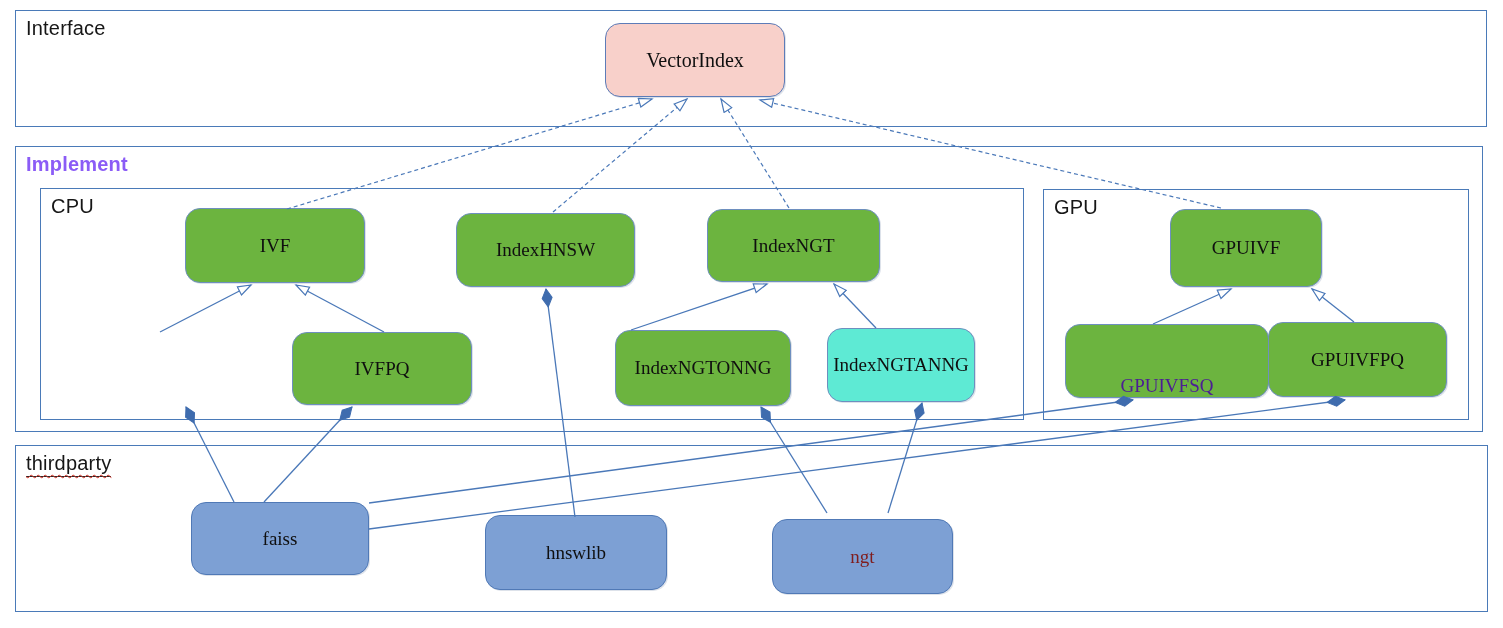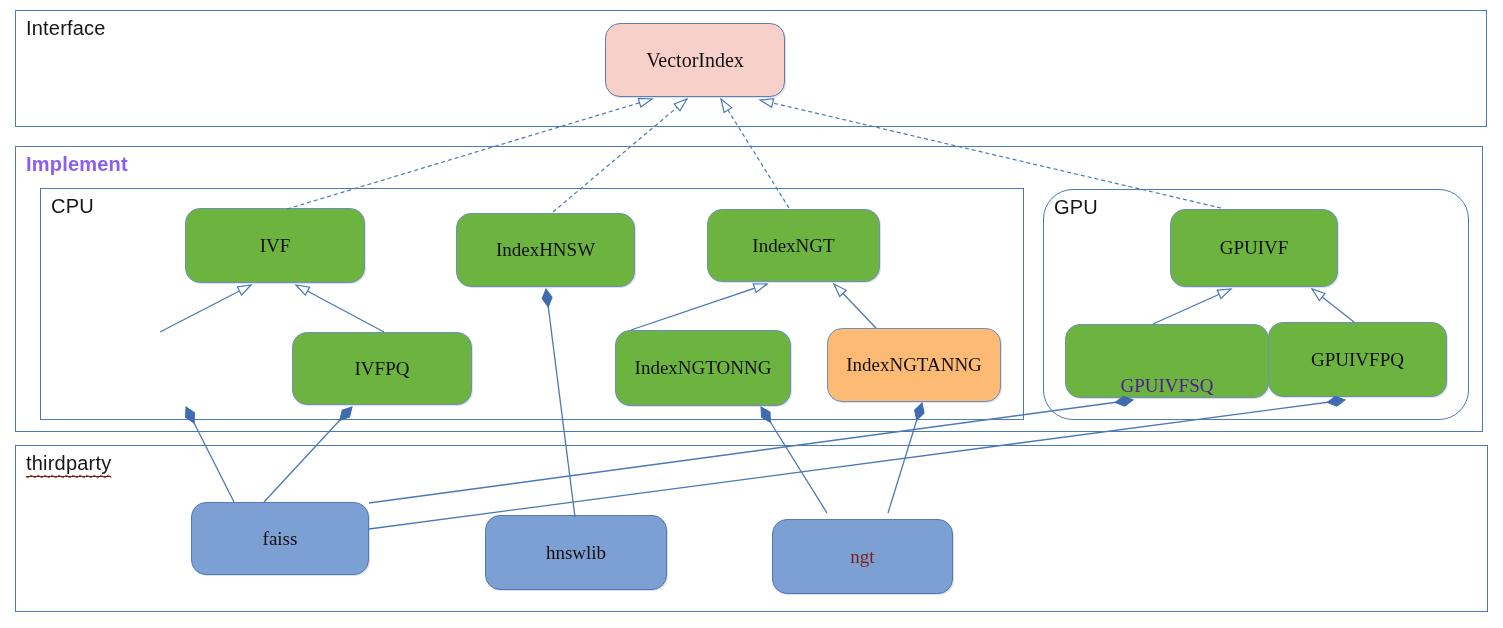--- a/index.html
+++ b/index.html
@@ -45,21 +45,21 @@
 
   <div class="container" style="left: 15px; top: 10px; width: 1472px; height: 117px; border-color: rgb(74, 122, 184);">
       <span class="container-label" style="color: rgb(22, 22, 22);">Interface</span>
     </div>
     <div class="container" style="left: 15px; top: 146px; width: 1468px; height: 286px; border-color: rgb(74, 122, 184);">
       <span class="container-label" style="color: #8b5cf6; font-weight: bold;">Implement</span>
     </div>
     <div class="container" style="left: 40px; top: 188px; width: 984px; height: 232px; border-color: rgb(74, 122, 184);">
       <span class="container-label" style="color: rgb(22, 22, 22);">CPU</span>
     </div>
-    <div class="container" style="left: 1043px; top: 189px; width: 426px; height: 231px; border-color: rgb(74, 122, 184); border-radius: 30px;">
+    <div class="container" style="left: 1043px; top: 189px; width: 426px; height: 231px; border-color: rgb(74, 122, 184);">
       <span class="container-label" style="color: rgb(22, 22, 22);">GPU</span>
     </div>
     <div class="container" style="left: 15px; top: 445px; width: 1473px; height: 167px; border-color: rgb(74, 122, 184);">
       <span class="container-label underline-wavy" style="color: rgb(22, 22, 22);">thirdparty</span>
     </div>
     <div class="node abstract" style="left: 605px; top: 23px; width: 180px; height: 74px; background: rgb(248, 208, 202); border-color: rgb(93, 124, 184); color: rgb(15, 15, 15);">
       <span>VectorIndex</span>
     </div>
     <div class="node impl" style="left: 185px; top: 208px; width: 180px; height: 75px; background: rgb(108, 180, 63); border-color: rgb(110, 143, 191); color: rgb(15, 15, 15);">
       <span>IVF</span>
@@ -69,24 +69,24 @@
     </div>
     <div class="node impl" style="left: 707px; top: 209px; width: 173px; height: 73px; background: rgb(108, 180, 63); border-color: rgb(110, 143, 191); color: rgb(15, 15, 15);">
       <span>IndexNGT</span>
     </div>
     <div class="node impl" style="left: 292px; top: 332px; width: 180px; height: 73px; background: rgb(108, 180, 63); border-color: rgb(110, 143, 191); color: rgb(15, 15, 15);">
       <span>IVFPQ</span>
     </div>
     <div class="node impl" style="left: 615px; top: 330px; width: 176px; height: 76px; background: rgb(108, 180, 63); border-color: rgb(110, 143, 191); color: rgb(15, 15, 15);">
       <span>IndexNGTONNG</span>
     </div>
-    <div class="node impl" style="left: 827px; top: 328px; width: 174px; height: 74px; background: #fdba74; border-color: rgb(110, 143, 191); color: rgb(15, 15, 15);">
+    <div class="node impl" style="left: 827px; top: 328px; width: 148px; height: 74px; background: #5eead4; border-color: rgb(110, 143, 191); color: rgb(15, 15, 15);">
       <span>IndexNGTANNG</span>
     </div>
-    <div class="node impl" style="left: 1170px; top: 209px; width: 168px; height: 78px; background: rgb(108, 180, 63); border-color: rgb(110, 143, 191); color: rgb(15, 15, 15);">
+    <div class="node impl" style="left: 1170px; top: 209px; width: 152px; height: 78px; background: rgb(108, 180, 63); border-color: rgb(110, 143, 191); color: rgb(15, 15, 15);">
       <span>GPUIVF</span>
     </div>
     <div class="node impl" style="left: 1065px; top: 324px; width: 204px; height: 74px; background: rgb(108, 180, 63); border-color: rgb(110, 143, 191); color: #4c1d95; align-items: flex-end;">
       <span>GPUIVFSQ</span>
     </div>
     <div class="node impl" style="left: 1268px; top: 322px; width: 179px; height: 75px; background: rgb(108, 180, 63); border-color: rgb(110, 143, 191); color: rgb(15, 15, 15);">
       <span>GPUIVFPQ</span>
     </div>
     <div class="node lib" style="left: 191px; top: 502px; width: 178px; height: 73px; background: rgb(125, 160, 212); border-color: rgb(80, 121, 182); color: rgb(15, 15, 15);">
       <span>faiss</span>

